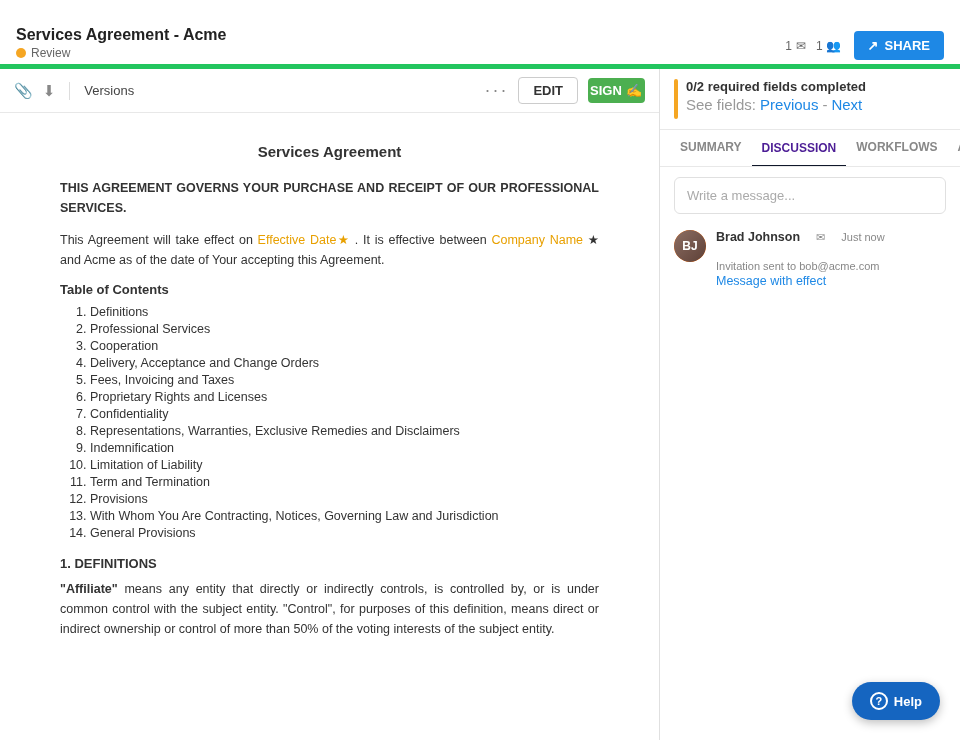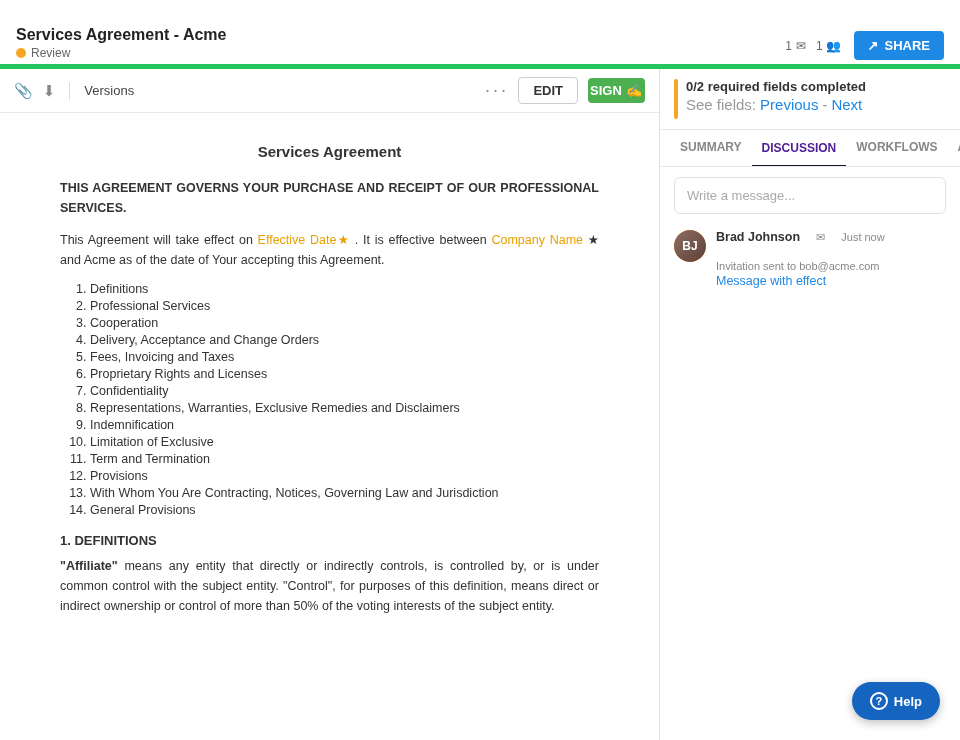--- a/index.html
+++ b/index.html
@@ -122,31 +122,32 @@
     <div class="doc-content">
       <h2>Services Agreement</h2>
       <p class="caps">THIS AGREEMENT GOVERNS YOUR PURCHASE AND RECEIPT OF OUR PROFESSIONAL SERVICES.</p>
       <p>
         <span>This Agreement will take effect on</span>
         <span class="highlight-yellow">Effective Date★</span>
         <span>. It is effective between</span>
         <span class="highlight-yellow">Company Name</span>
         <span>★ and Acme as of the date of Your accepting this Agreement.</span>
       </p>
+      <div class="toc-title">Table of Contents</div>
       <ol class="toc-list" id="toc-list">
           <li>Definitions</li>
           <li>Professional Services</li>
           <li>Cooperation</li>
           <li>Delivery, Acceptance and Change Orders</li>
           <li>Fees, Invoicing and Taxes</li>
           <li>Proprietary Rights and Licenses</li>
           <li>Confidentiality</li>
           <li>Representations, Warranties, Exclusive Remedies and Disclaimers</li>
           <li>Indemnification</li>
-          <li>Limitation of Exclusive</li>
+          <li>Limitation of Liability</li>
           <li>Term and Termination</li>
           <li>Provisions</li>
           <li>With Whom You Are Contracting, Notices, Governing Law and Jurisdiction</li>
           <li>General Provisions</li>
         </ol>
       <div class="section-heading">1. DEFINITIONS</div>
       <p>
         <strong>"Affiliate"</strong> means any entity that directly or indirectly controls, is controlled by, or is under common control with the subject entity. "Control", for purposes of this definition, means direct or indirect ownership or control of more than 50% of the voting interests of the subject entity.
       </p>
     </div>

